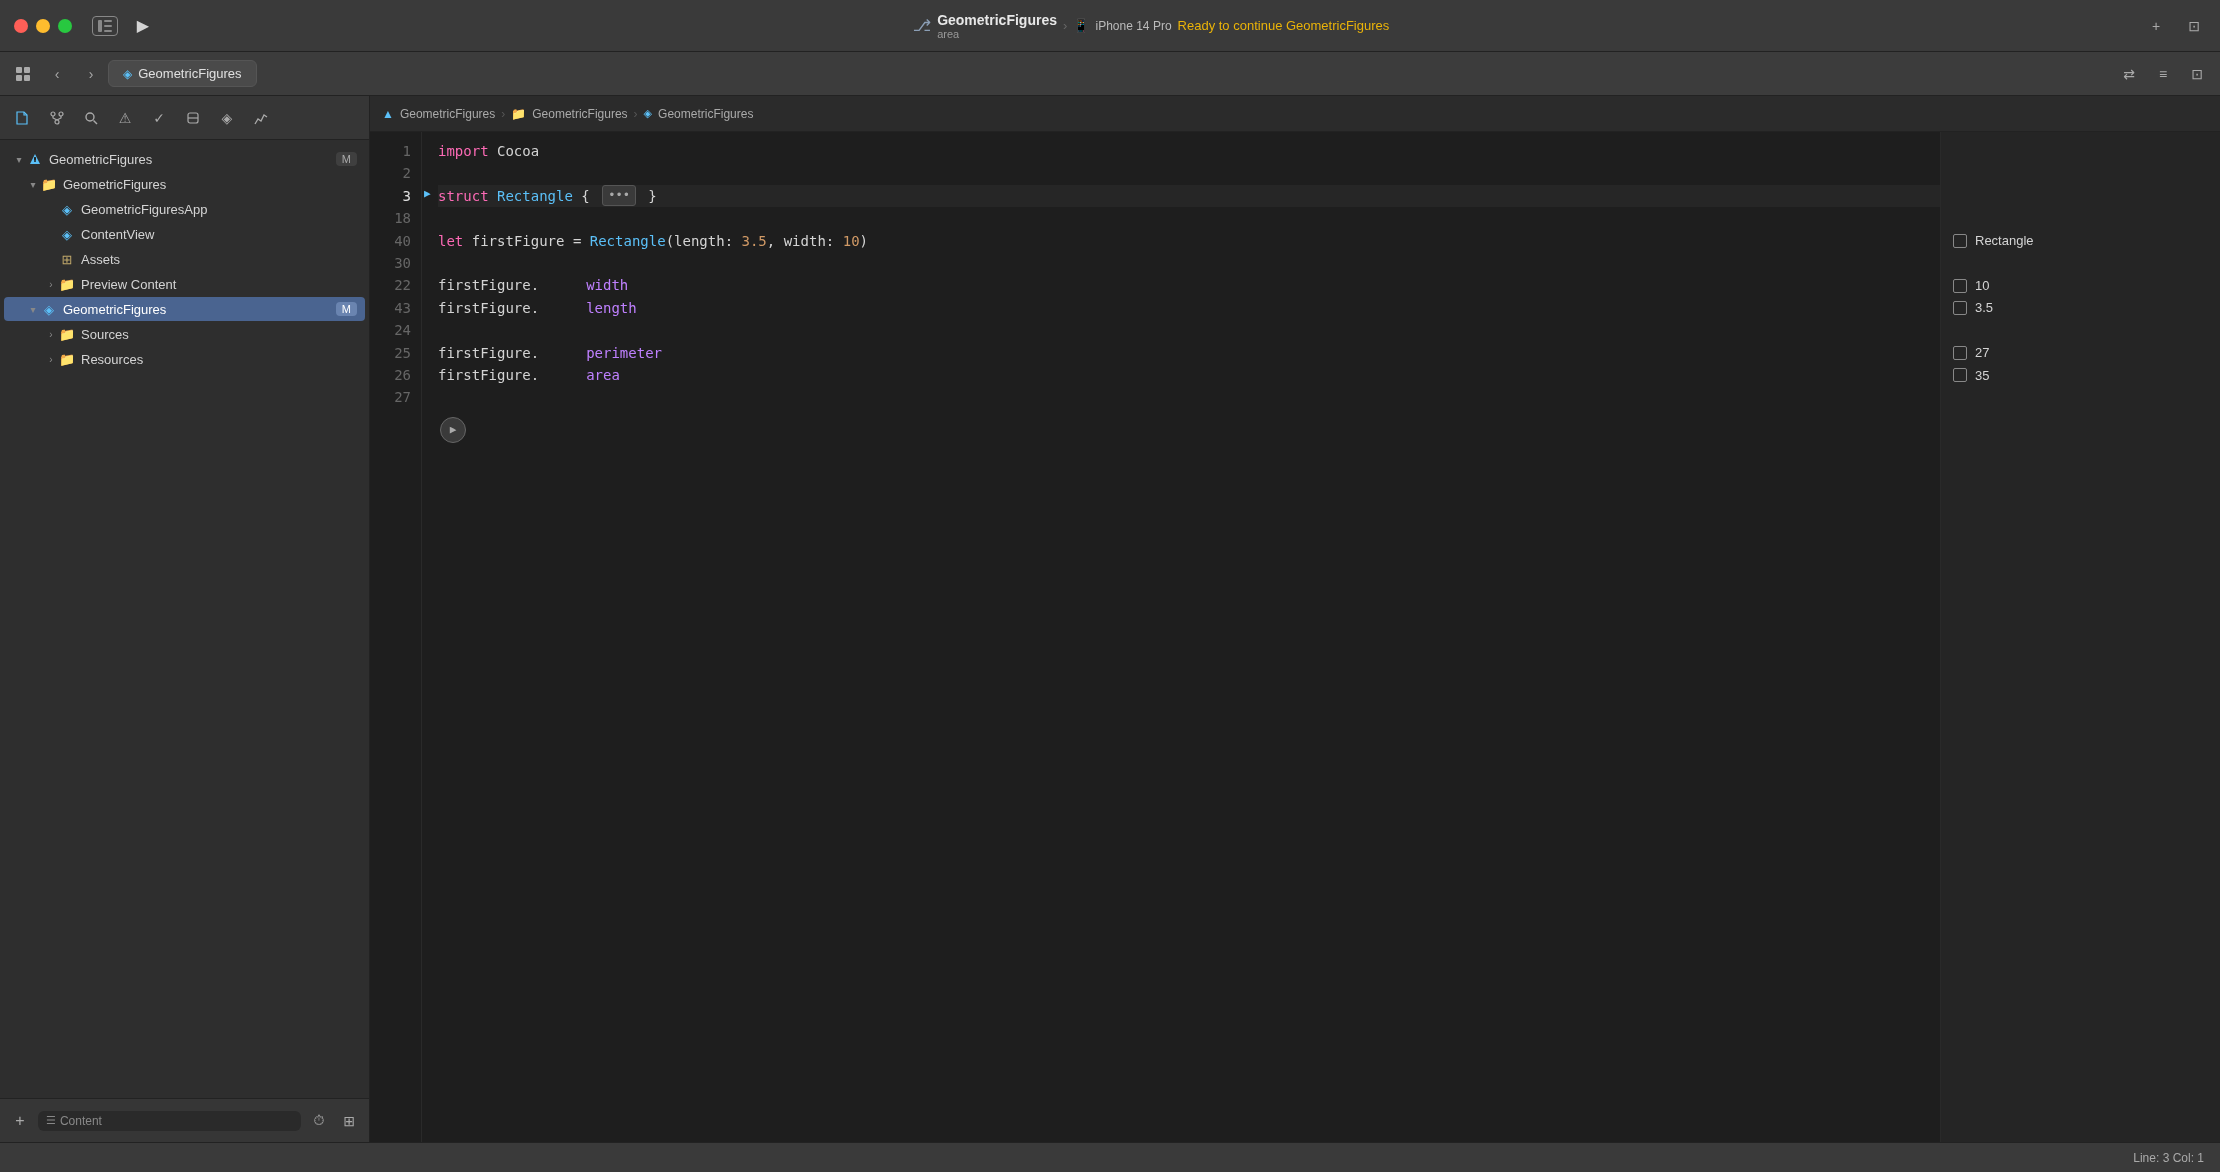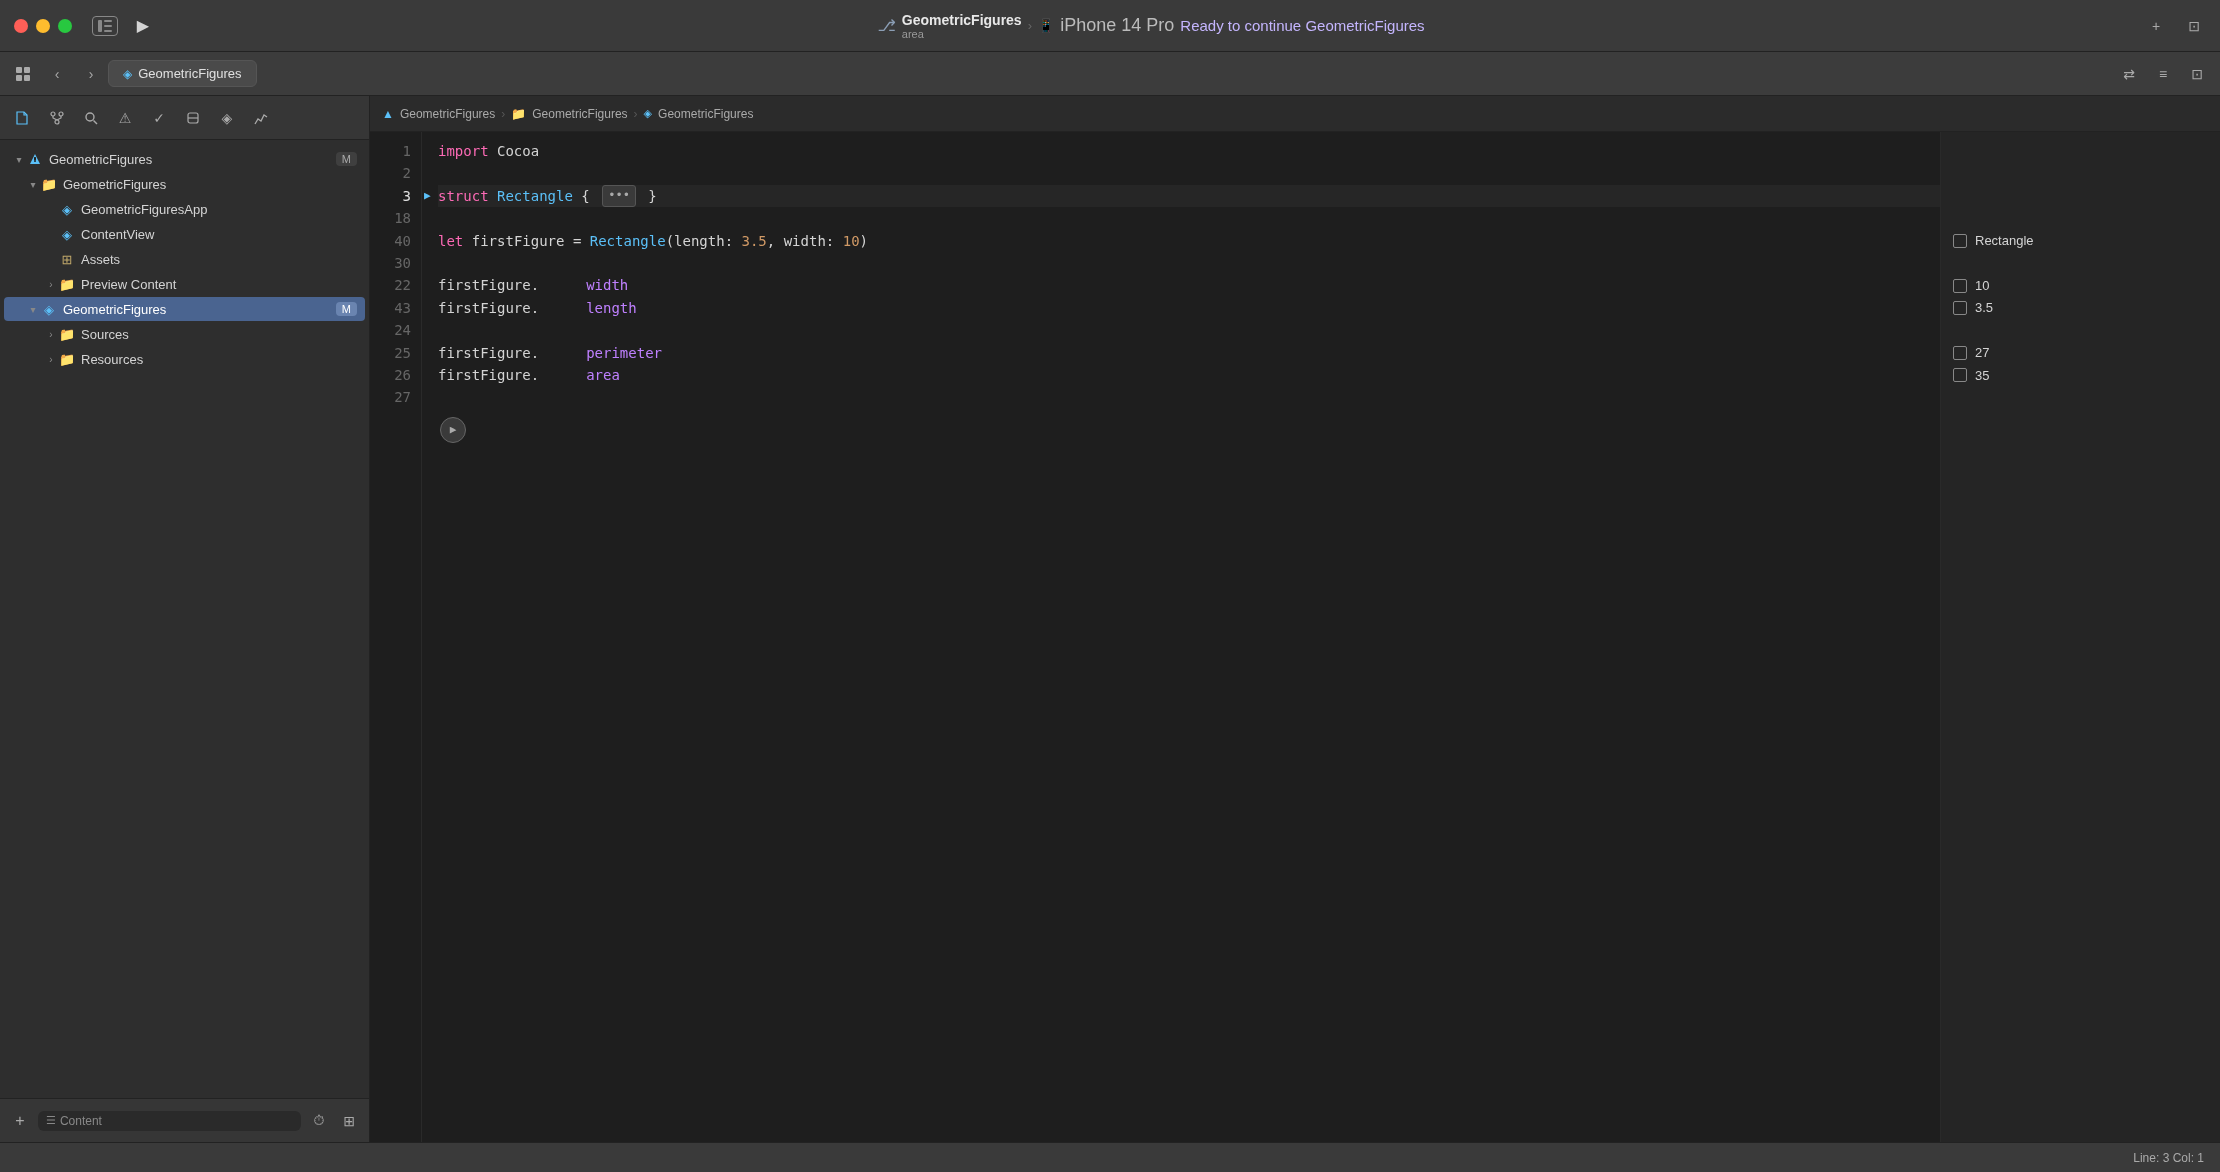--- a/index.html
+++ b/index.html
@@ -320,21 +320,21 @@
       padding: 8px 0 8px 16px;
       font-family: 'SF Mono', 'Menlo', 'Monaco', monospace;
       font-size: 14px;
       line-height: 1.6;
       overflow: auto;
       background: #1e1e1e;
     }
     .code-line {
       height: 22.4px;
       display: flex;
-      align-items: center;
+      align-items: flex-start;
       position: relative;
       white-space: nowrap;
     }
     .code-line.active-line {
       background: rgba(255,255,255,0.04);
     }
     .kw-keyword { color: #fc6ab5; }
     .kw-type { color: #5bc0f8; }
     .kw-property { color: #bf80ff; margin-left: 47px; }
     .kw-number { color: #d19a66; }
@@ -432,22 +432,22 @@
 
   <div class="title-center">
     <div class="breadcrumb-title">
       <span style="color:#8b9eb5; font-size:16px;">⎇</span>
       <span>
         <div style="font-size:14px;font-weight:600;color:#e8e8e8;">GeometricFigures</div>
         <div style="font-size:11px;color:#999;">area</div>
       </span>
       <span class="chevron">›</span>
       <span style="font-size:13px;color:#aaa;">📱</span>
-      <span style="font-size:18px;color:#bbb;">iPhone 14 Pro</span>
-      <span style="font-size:15px;color:#c4b5fd;">Ready to continue GeometricFigures</span>
+      <span style="font-size:12px;color:#bbb;">iPhone 14 Pro</span>
+      <span style="font-size:13px;color:#eab308;">Ready to continue GeometricFigures</span>
     </div>
   </div>
 
   <div class="title-right">
     <div class="icon-btn">+</div>
     <div class="icon-btn">⊡</div>
   </div>
 </div>
 
 <div class="toolbar">

